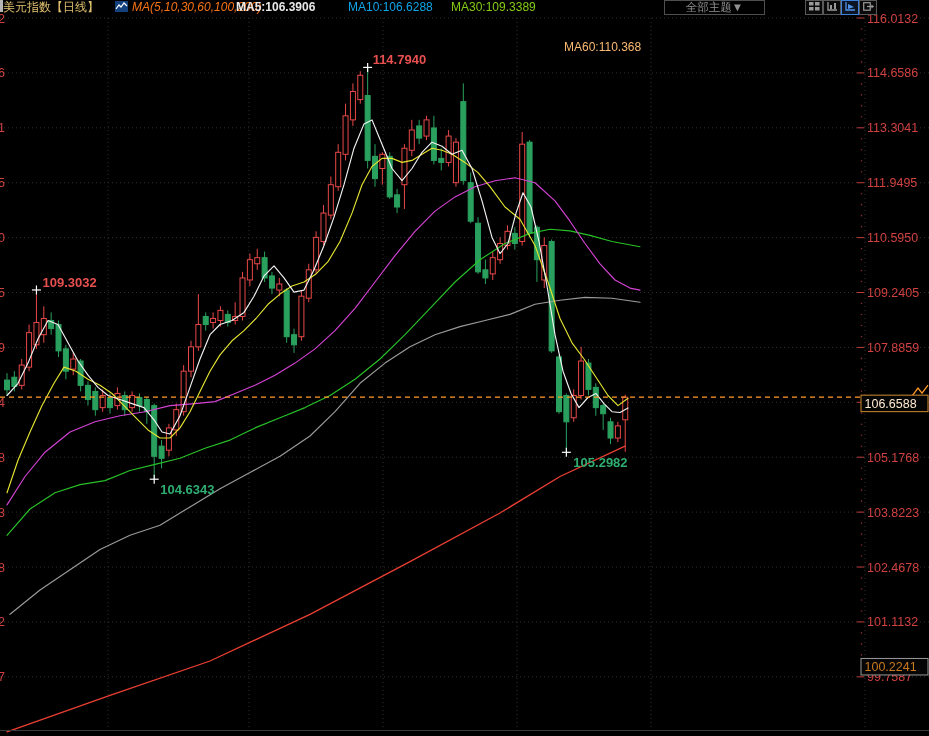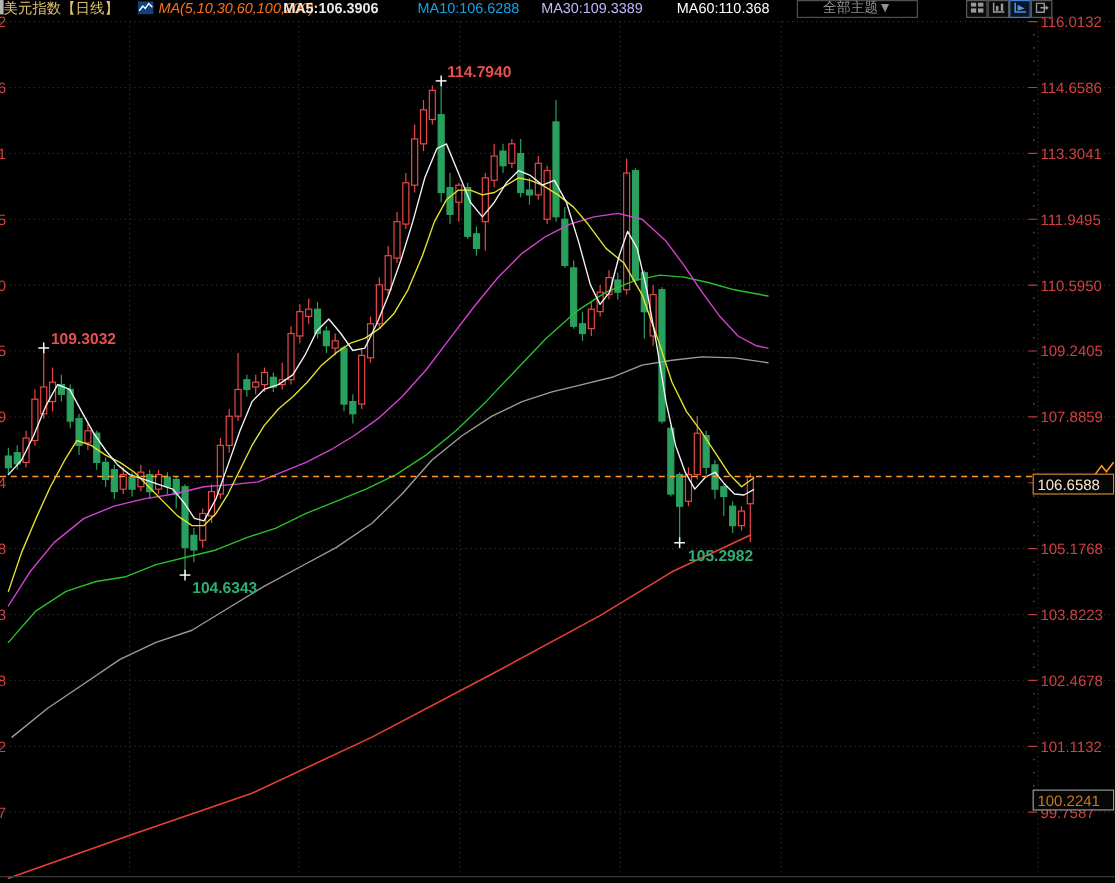--- a/index.html
+++ b/index.html
@@ -5,22 +5,22 @@
   html,body{margin:0;padding:0;background:#000;}
   #app{position:relative;width:929px;height:736px;background:#000;overflow:hidden;
        font-family:"Liberation Sans",sans-serif;}
   #chart-svg{position:absolute;left:0;top:0;}
   #header{position:absolute;left:0;top:0;width:926px;height:15px;font-size:12px;line-height:13px;white-space:nowrap;}
   #header span{position:absolute;top:1px;}
   .t-title{left:3px;color:#e0c070;}
   .t-params{left:132px;color:#f97316;font-style:italic;}
   .t-ma5{left:236px;color:#e8e8e8;font-weight:bold;}
   .t-ma10{left:348px;color:#0ea5e9;}
-  .t-ma30{left:451px;color:#c4b5fd;}
-  .t-ma60{left:564px;color:#ffffff;}
+  .t-ma30{left:451px;color:#84cc16;}
+  .t-ma60{left:564px;color:#fdba74;margin-top:40px;}
   #mini-chart-ico{position:absolute;left:115px;top:1px;width:13px;height:11px;}
   #scroll-sliver{position:absolute;left:0;top:0;width:3px;height:12px;background:#b5b5b5;}
   #theme-dd{position:absolute;left:664px;top:0;width:99px;height:13px;border:1px solid #4f4f4f;
             color:#909090;font-size:11.5px;line-height:13px;text-align:center;cursor:pointer;}
   .tool-ico{position:absolute;top:0;width:16px;height:13px;border:1px solid #5a5a5a;background:#0a0a0a;cursor:pointer;}
   .tool-ico svg{display:block;margin:1px auto 0;}
   #ico1{left:805px;} #ico2{left:823px;} #ico3{left:841px;border-color:#3b82d8;background:#0d1524;} #ico4{left:859px;}
 </style>
 </head>
 <body>

